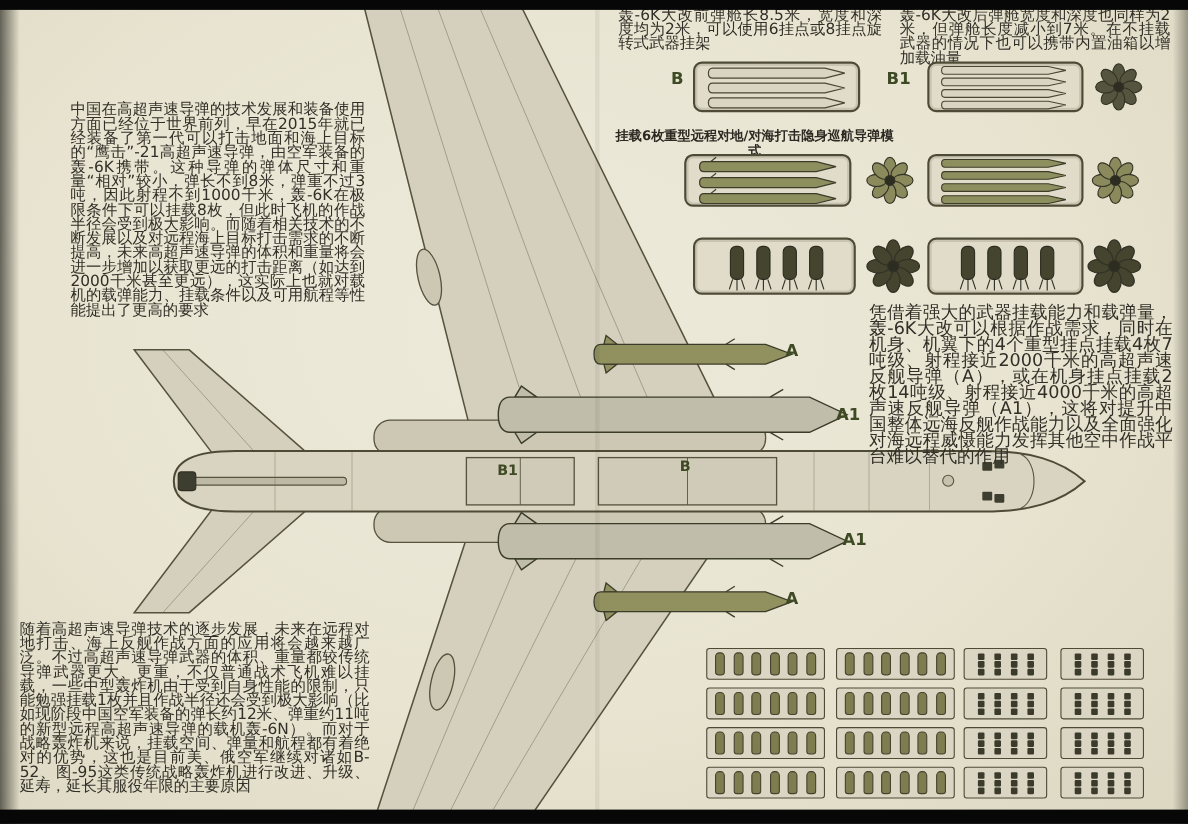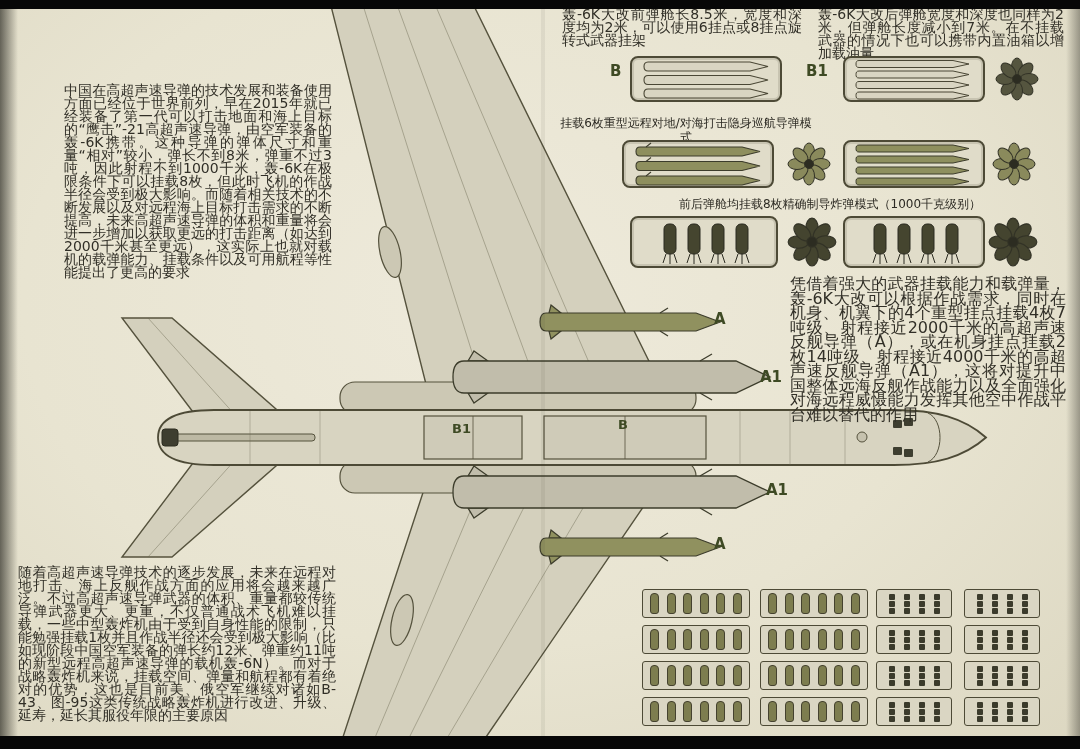--- a/index.html
+++ b/index.html
@@ -14,21 +14,21 @@
   .bar-bottom { position:absolute; left:0; bottom:0; width:100%; height:13px; background:#070707; }
   .vignette-left { position:absolute; left:0; top:0; bottom:0; width:18px;
     background:linear-gradient(90deg, rgba(15,15,10,.6), rgba(15,15,10,0)); }
   .vignette-right { position:absolute; right:0; top:0; bottom:0; width:14px;
     background:linear-gradient(270deg, rgba(15,15,10,.35), rgba(15,15,10,0)); }
   .crease { position:absolute; left:541px; top:0; bottom:0; width:4px; background:rgba(60,55,40,.07); }
 
   .tb { position:absolute; color:#312f27; text-align:justify; }
   .tb.small { font-size:14px; line-height:13px; }
   .tb.mid   { font-size:16px; line-height:14.5px; }
-  .cap { position:absolute; font-size:12px; line-height:14px; font-weight:400; color:#2c2a23; text-align:center; }
+  .cap { position:absolute; font-size:12px; line-height:14px; font-weight:700; color:#2c2a23; text-align:center; }
 
   .plabel { position:absolute; font-weight:700; color:#3e4a24; font-size:15px; }
   .plabel.onfuse { font-size:13px; }
 
   .baybox { position:absolute; border:2px solid #4d4a36; border-radius:8px; background:#e0dcc9;
     box-shadow: inset 0 0 0 2px rgba(77,74,54,.16); }
   .baybox svg { display:block; width:100%; height:100%; }
   .flower { position:absolute; }
 
   .tiles { position:absolute; display:grid; }
@@ -140,22 +140,22 @@
     </g>
   </svg>
 
   <span class="plabel" style="left:714px;top:310px">A</span>
   <span class="plabel" style="left:760px;top:368px">A1</span>
   <span class="plabel" style="left:766px;top:481px">A1</span>
   <span class="plabel" style="left:714px;top:535px">A</span>
   <span class="plabel onfuse" style="left:452px;top:421px">B1</span>
   <span class="plabel onfuse" style="left:618px;top:417px">B</span>
 
-  <div class="tb small" style="left:64px;top:84px;width:268px">中国在高超声速导弹的技术发展和装备使用方面已经位于世界前列，早在2015年就已经装备了第一代可以打击地面和海上目标的“鹰击”-21高超声速导弹，由空军装备的轰-6K携带。这种导弹的弹体尺寸和重量“相对”较小，弹长不到8米，弹重不过3吨，因此射程不到1000千米，轰-6K在极限条件下可以挂载8枚，但此时飞机的作战半径会受到极大影响。而随着相关技术的不断发展以及对远程海上目标打击需求的不断提高，未来高超声速导弹的体积和重量将会进一步增加以获取更远的打击距离（如达到2000千米甚至更远），这实际上也就对载机的载弹能力、挂载条件以及可用航程等性能提出了更高的要求</div>
-  <div class="tb small" style="left:18px;top:566px;width:318px">随着高超声速导弹技术的逐步发展，未来在远程对地打击、海上反舰作战方面的应用将会越来越广泛。不过高超声速导弹武器的体积、重量都较传统导弹武器更大、更重，不仅普通战术飞机难以挂载，一些中型轰炸机由于受到自身性能的限制，只能勉强挂载1枚并且作战半径还会受到极大影响（比如现阶段中国空军装备的弹长约12米、弹重约11吨的新型远程高超声速导弹的载机轰-6N）。而对于战略轰炸机来说，挂载空间、弹量和航程都有着绝对的优势，这也是目前美、俄空军继续对诸如B-43、图-95这类传统战略轰炸机进行改进、升级、延寿，延长其服役年限的主要原因</div>
+  <div class="tb small" style="left:64px;top:94px;width:268px">中国在高超声速导弹的技术发展和装备使用方面已经位于世界前列，早在2015年就已经装备了第一代可以打击地面和海上目标的“鹰击”-21高超声速导弹，由空军装备的轰-6K携带。这种导弹的弹体尺寸和重量“相对”较小，弹长不到8米，弹重不过3吨，因此射程不到1000千米，轰-6K在极限条件下可以挂载8枚，但此时飞机的作战半径会受到极大影响。而随着相关技术的不断发展以及对远程海上目标打击需求的不断提高，未来高超声速导弹的体积和重量将会进一步增加以获取更远的打击距离（如达到2000千米甚至更远），这实际上也就对载机的载弹能力、挂载条件以及可用航程等性能提出了更高的要求</div>
+  <div class="tb small" style="left:18px;top:566px;width:318px">随着高超声速导弹技术的逐步发展，未来在远程对地打击、海上反舰作战方面的应用将会越来越广泛。不过高超声速导弹武器的体积、重量都较传统导弹武器更大、更重，不仅普通战术飞机难以挂载，一些中型轰炸机由于受到自身性能的限制，只能勉强挂载1枚并且作战半径还会受到极大影响（比如现阶段中国空军装备的弹长约12米、弹重约11吨的新型远程高超声速导弹的载机轰-6N）。而对于战略轰炸机来说，挂载空间、弹量和航程都有着绝对的优势，这也是目前美、俄空军继续对诸如B-52、图-95这类传统战略轰炸机进行改进、升级、延寿，延长其服役年限的主要原因</div>
 
   <div class="tb small" style="left:562px;top:8px;width:240px">轰-6K大改前弹舱长8.5米，宽度和深度均为2米，可以使用6挂点或8挂点旋转式武器挂架</div>
   <div class="tb small" style="left:818px;top:8px;width:246px">轰-6K大改后弹舱宽度和深度也同样为2米，但弹舱长度减小到7米。在不挂载武器的情况下也可以携带内置油箱以增加载油量</div>
 
   <span class="plabel" style="left:610px;top:62px">B</span>
   <div class="baybox" style="left:630px;top:56px;width:152px;height:46px">
     <svg viewBox="0 0 148 42">
       <g fill="#d9d5c2" stroke="#4a4735" stroke-width="1.1">
         <path d="M16,4 L118,4 L136,8.5 L118,13 L16,13 C13,13 12,11 12,8.5 C12,6 13,4 16,4 Z"></path>
         <path d="M16,17.5 L118,17.5 L136,22 L118,26.5 L16,26.5 C13,26.5 12,24.5 12,22 C12,19.5 13,17.5 16,17.5 Z"></path>
@@ -202,21 +202,20 @@
         <path d="M14,14 L108,14 L124,17.5 L108,21 L14,21 C11.5,21 11,19.5 11,17.5 C11,15.5 11.5,14 14,14 Z"></path>
         <path d="M14,25 L108,25 L124,28.5 L108,32 L14,32 C11.5,32 11,30.5 11,28.5 C11,26.5 11.5,25 14,25 Z"></path>
         <path d="M14,36 L108,36 L124,39.5 L108,43 L14,43 C11.5,43 11,41.5 11,39.5 C11,37.5 11.5,36 14,36 Z"></path>
       </g>
     </svg>
   </div>
   <svg class="flower" style="left:992px;top:142px" width="44" height="44" viewBox="0 0 44 44">
       <use href="#flower8" fill="#8a8a5c"></use>
     </svg>
 
-  <div class="cap" style="left:640px;top:197px;width:380px">前后弹舱均挂载8枚精确制导炸弹模式（1000千克级别）</div>
 
   <div class="baybox" style="left:630px;top:216px;width:148px;height:52px">
     <svg viewBox="0 0 144 48">
       <g fill="#45452f" stroke="#2b2b20" stroke-width="1">
         <rect x="32" y="6" width="12" height="30" rx="5"></rect>
           <line x1="34" y1="36" x2="31" y2="45"></line>
           <line x1="38" y1="36" x2="38" y2="46"></line>
           <line x1="42" y1="36" x2="45" y2="45"></line>
         <rect x="56" y="6" width="12" height="30" rx="5"></rect>
           <line x1="58" y1="36" x2="55" y2="45"></line>

